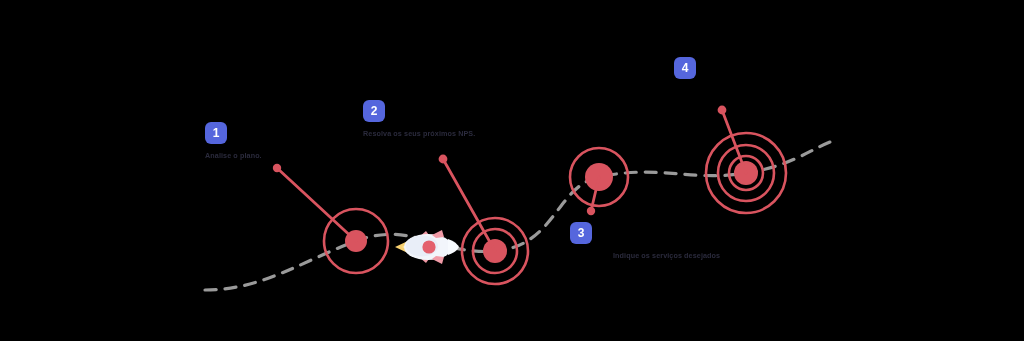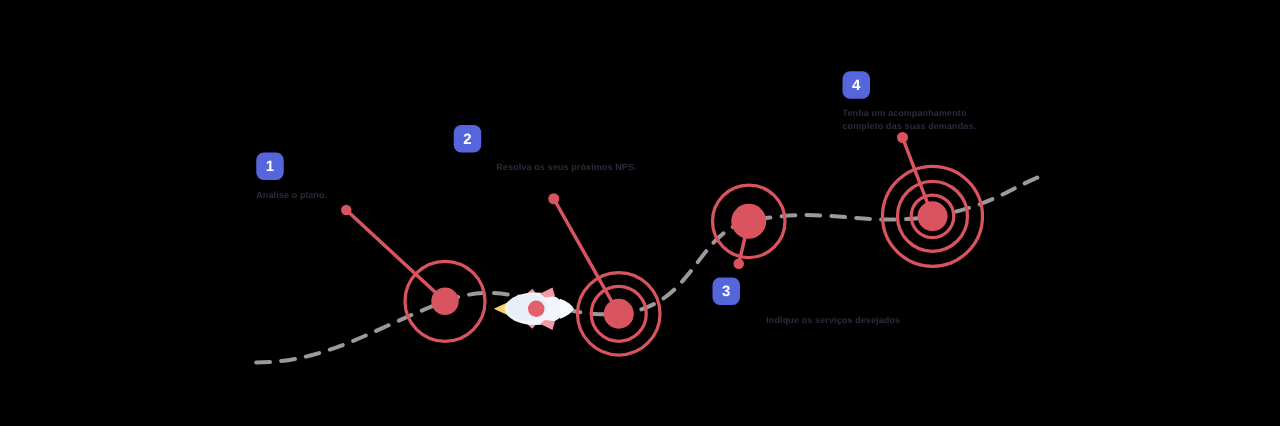--- a/index.html
+++ b/index.html
@@ -128,27 +128,25 @@
     </g>
   </svg>
 
   <div class="step-label" id="step-1">
     <div class="badge" style="background: rgb(85, 102, 221); color: rgb(255, 255, 255);">1</div>
     <div class="caption" style="color: rgb(43, 43, 61); text-align: center;">Analise o plano.</div>
   </div>
 
   <div class="step-label" id="step-2">
     <div class="badge" style="background: rgb(85, 102, 221); color: rgb(255, 255, 255);">2</div>
-    <div class="caption" style="color: rgb(43, 43, 61); margin-left: 34px;">Resolva os seus próximos NPS.</div>
+    <div class="caption" style="color: rgb(43, 43, 61);">Resolva os seus próximos NPS.</div>
   </div>
 
   <div class="step-label" id="step-3">
     <div class="badge" style="background: rgb(85, 102, 221); color: rgb(255, 255, 255);">3</div>
     <div class="caption" style="color: rgb(43, 43, 61); margin-left: 43px;">Indique os serviços desejados</div>
   </div>
 
   <div class="step-label" id="step-4">
     <div class="badge" style="background: rgb(85, 102, 221); color: rgb(255, 255, 255);">4</div>
-    <div class="caption" style="color: rgb(43, 43, 61);">Tenha um acompanhamento
-completo das suas demandas.</div>
   </div>
 
 </div>
 
 </body></html>

